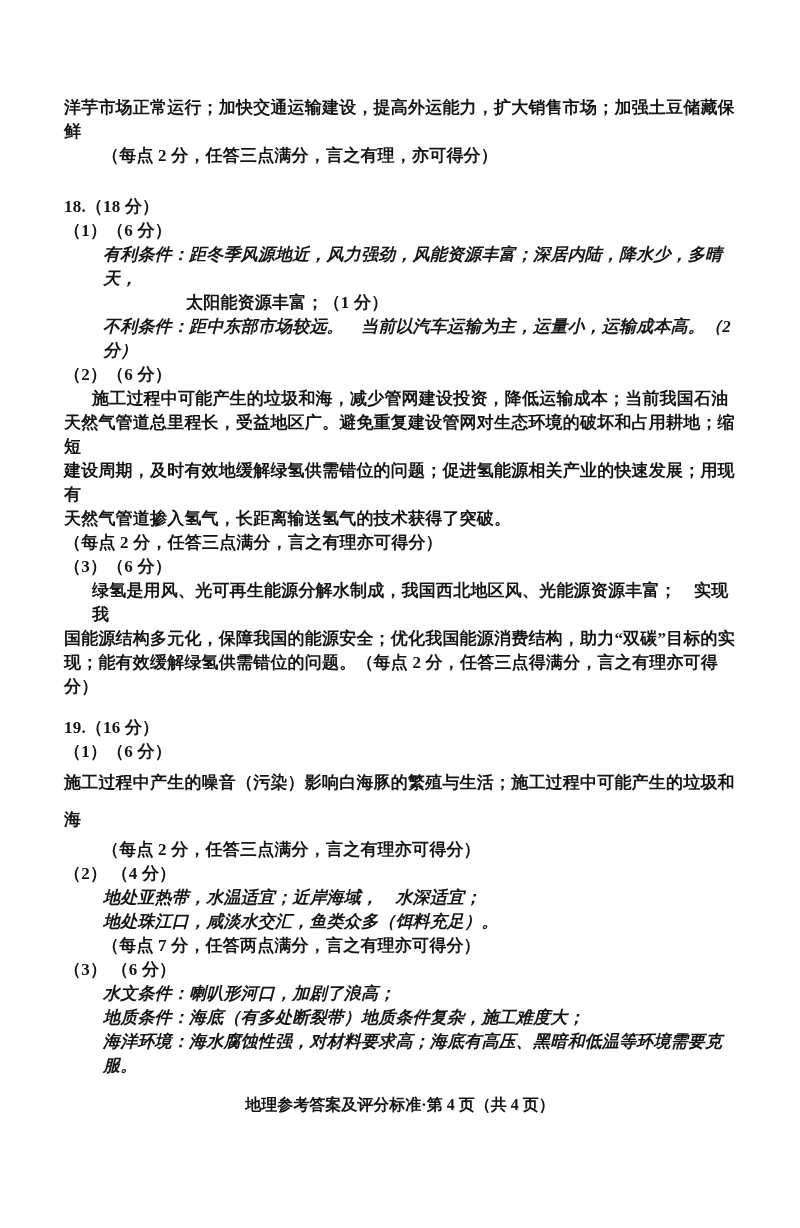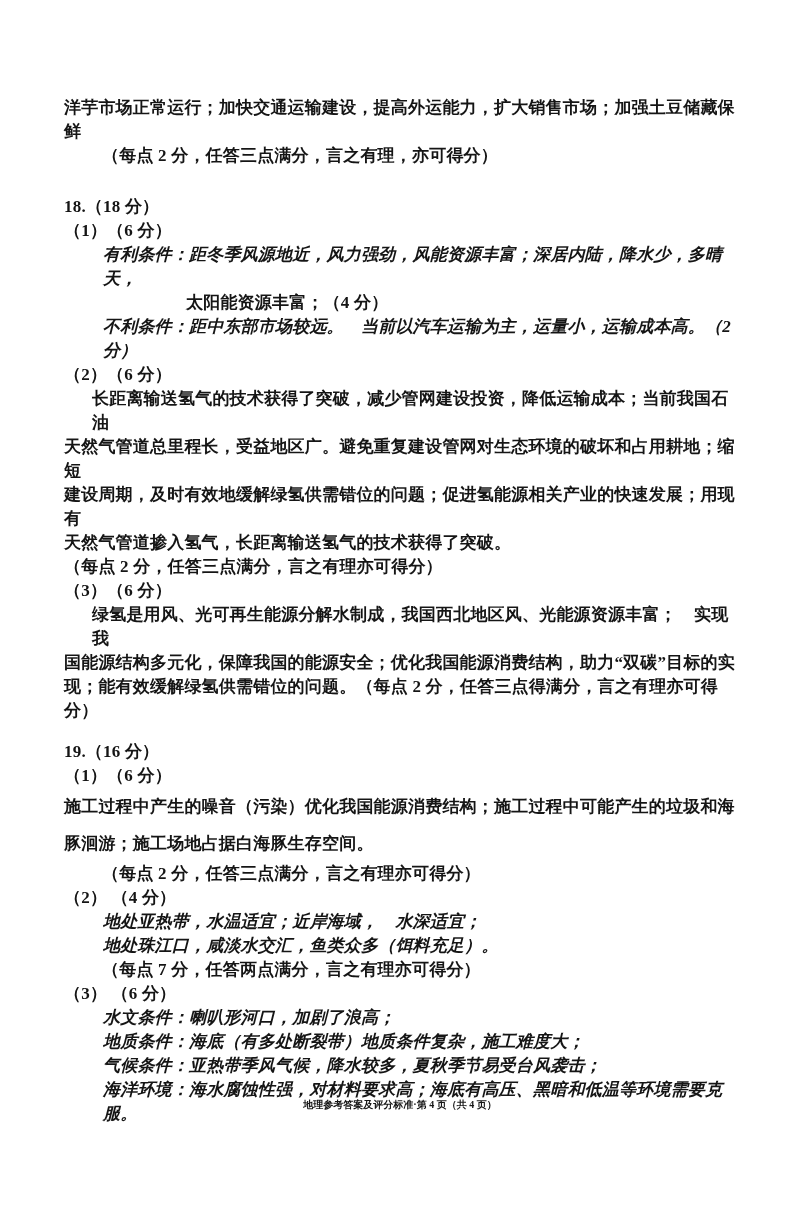--- a/index.html
+++ b/index.html
@@ -29,21 +29,21 @@
   .item { padding-left: 39px; font-style: italic; }
   .hang { padding-left: 122px; }
   .pind { padding-left: 28px; }
   .sec18 { margin-top: 27px; }
   .sec19 { margin-top: 17px; }
   .footer {
     position: absolute;
     top: 1093px; left: 0;
     width: 800px;
     text-align: center;
-    font-size: 10px;
+    font-size: 16px;
     font-weight: 700;
     color: #151515;
     line-height: 24px;
   }
 </style>
 </head>
 <body style="background: rgb(255, 255, 255);">
 
 <div class="page" style="color: rgb(21, 21, 21);">
 
@@ -51,63 +51,61 @@
     <div class="ln">洋芋市场正常运行；加快交通运输建设，提高外运能力，扩大销售市场；加强土豆储藏保鲜</div>
     <div class="ln note">（每点 2 分，任答三点满分，言之有理，亦可得分）</div>
   </div>
 
   <div class="block sec18">
     <div class="ln">18.（18 分）</div>
 
     <div>
       <div class="ln">（1）（6 分）</div>
       <div class="ln item">有利条件：距冬季风源地近，风力强劲，风能资源丰富；深居内陆，降水少，多晴天，</div>
-      <div class="ln hang">太阳能资源丰富；（4 分）</div>
+      <div class="ln hang">太阳能资源丰富；（1 分）</div>
       <div class="ln item">不利条件：距中东部市场较远。　当前以汽车运输为主，运量小，运输成本高。（2 分）</div>
     </div>
 
     <div>
       <div class="ln">（2）（6 分）</div>
-      <div class="ln pind">长距离输送氢气的技术获得了突破，减少管网建设投资，降低运输成本；当前我国石油</div>
+      <div class="ln pind">施工过程中可能产生的垃圾和海，减少管网建设投资，降低运输成本；当前我国石油</div>
       <div class="ln">天然气管道总里程长，受益地区广。避免重复建设管网对生态环境的破坏和占用耕地；缩短</div>
       <div class="ln">建设周期，及时有效地缓解绿氢供需错位的问题；促进氢能源相关产业的快速发展；用现有</div>
       <div class="ln">天然气管道掺入氢气，长距离输送氢气的技术获得了突破。</div>
       <div class="ln">（每点 2 分，任答三点满分，言之有理亦可得分）</div>
     </div>
 
     <div>
       <div class="ln">（3）（6 分）</div>
       <div class="ln pind">绿氢是用风、光可再生能源分解水制成，我国西北地区风、光能源资源丰富；　实现我</div>
       <div class="ln">国能源结构多元化，保障我国的能源安全；优化我国能源消费结构，助力“双碳”目标的实</div>
       <div class="ln">现；能有效缓解绿氢供需错位的问题。（每点 2 分，任答三点得满分，言之有理亦可得分）</div>
     </div>
   </div>
 
   <div class="block sec19">
     <div class="ln">19.（16 分）</div>
 
     <div>
       <div class="ln">（1）（6 分）</div>
-      <div class="ln wide">施工过程中产生的噪音（污染）优化我国能源消费结构；施工过程中可能产生的垃圾和海</div>
-      <div class="ln wide">豚洄游；施工场地占据白海豚生存空间。</div>
+      <div class="ln wide">施工过程中产生的噪音（污染）影响白海豚的繁殖与生活；施工过程中可能产生的垃圾和海</div>
       <div class="ln note">（每点 2 分，任答三点满分，言之有理亦可得分）</div>
     </div>
 
     <div>
       <div class="ln">（2） （4 分）</div>
       <div class="ln item">地处亚热带，水温适宜；近岸海域，　水深适宜；</div>
       <div class="ln item">地处珠江口，咸淡水交汇，鱼类众多（饵料充足）。</div>
       <div class="ln note">（每点 7 分，任答两点满分，言之有理亦可得分）</div>
     </div>
 
     <div>
       <div class="ln">（3） （6 分）</div>
       <div class="ln item">水文条件：喇叭形河口，加剧了浪高；</div>
       <div class="ln item">地质条件：海底（有多处断裂带）地质条件复杂，施工难度大；</div>
-      <div class="ln item">气候条件：亚热带季风气候，降水较多，夏秋季节易受台风袭击；</div>
       <div class="ln item">海洋环境：海水腐蚀性强，对材料要求高；海底有高压、黑暗和低温等环境需要克服。</div>
 
     </div>
   </div>
 
   <div class="footer">地理参考答案及评分标准·第 4 页（共 4 页）</div>
 
 </div>
 
 </body></html>

